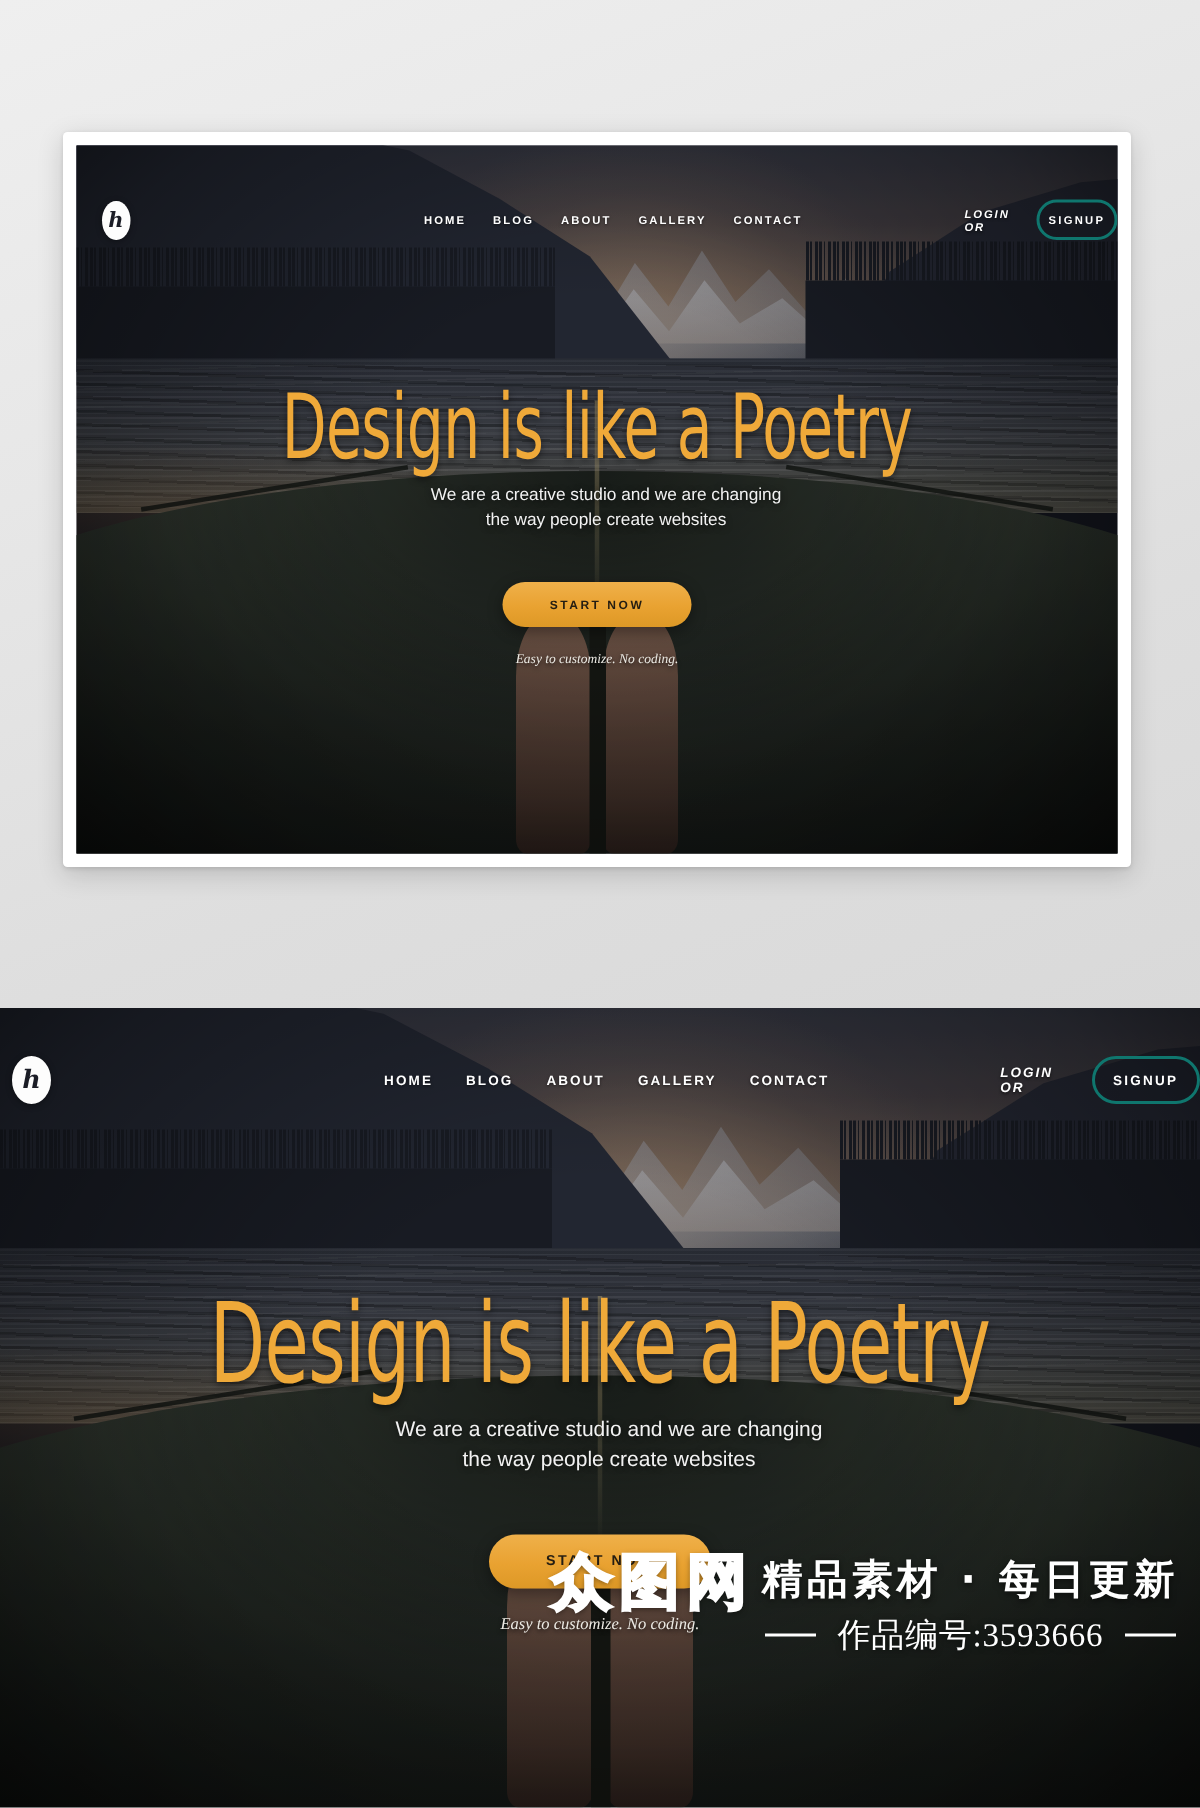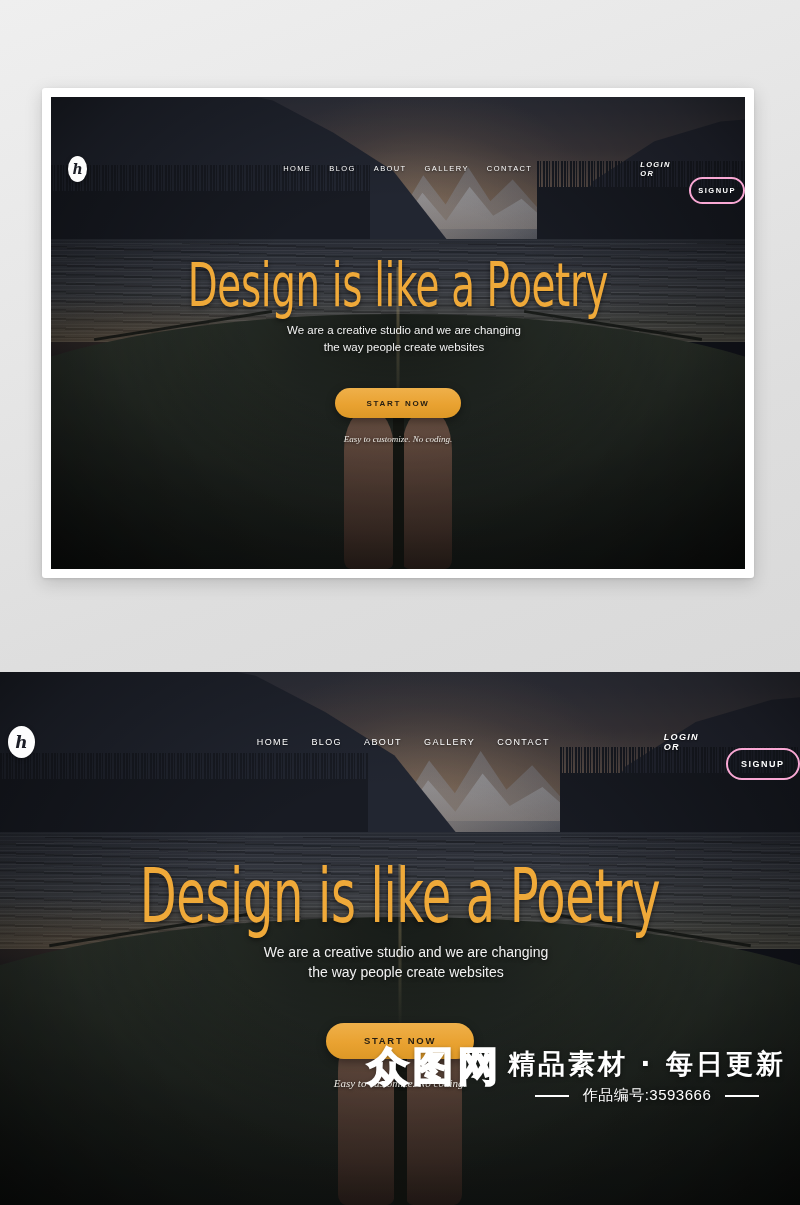--- a/index.html
+++ b/index.html
@@ -151,30 +151,29 @@
   
   .nav { position:absolute; left:0; top:0; width:100%; display:flex; align-items:center; }
   .logo {
     border-radius:50%; background:#fdfdfd; color:#1b1d26;
     display:flex; align-items:center; justify-content:center;
     font-family:"DejaVu Serif", serif; font-style:italic; font-weight:700;
     box-shadow:0 1px 4px rgba(0,0,0,0.35);
   }
   .nav-links { display:flex; align-items:center; }
   .nav-link {
-    color:#ffffff; letter-spacing:1.4px; font-weight:400; cursor:pointer;
+    color:#ffffff; letter-spacing:1.4px; font-weight:700; cursor:pointer;
     text-shadow:0 1px 2px rgba(0,0,0,0.55);
   }
   .login-text { color:#fff; font-weight:700; letter-spacing:1.3px; text-shadow:0 1px 2px rgba(0,0,0,0.55);font-style:italic; }
   .signup-btn {
     color:#fff; font-weight:700; letter-spacing:1.5px;
-    border:2px solid #f9a8d4; border-radius:999px;
+    border:2px solid #0f766e; border-radius:999px;
     display:flex; align-items:center; justify-content:center; cursor:pointer;
     background:rgba(18,20,28,0.28);
-    margin-top:44px;
   }
 
   
   .hero { position:absolute; left:0; width:100%; text-align:center; }
   .headline {
     font-family:"Liberation Sans Narrow","DejaVu Sans Condensed","Liberation Sans", sans-serif;
     color:#efa939; font-weight:400;
     letter-spacing:-0.5px; line-height:1;
     text-shadow:0 2px 6px rgba(0,0,0,0.45);
     transform:scaleX(0.72); transform-origin:center;
@@ -235,21 +234,21 @@
     font-family:"DejaVu Sans", sans-serif; font-size:40px; line-height:1;
     color:transparent;
     -webkit-text-stroke:2.2px #ffffff;
     font-weight:700;
   }
   .wm-right { display:flex; flex-direction:column; }
   .wm-title { font-size:27px; letter-spacing:3px; font-weight:700; white-space:nowrap;
               font-family:"DejaVu Sans", sans-serif; }
   .wm-sub-row { display:flex; align-items:center; justify-content:center; gap:14px; margin-top:4px; }
   .wm-rule { width:34px; height:2px; background:#ffffff; }
-  .wm-code { font-size:15px; letter-spacing:0.5px; font-family:Liberation Sans, sans-serif; white-space:nowrap; }
+  .wm-code { font-size:22px; letter-spacing:0.5px; font-family:Liberation Serif, serif; white-space:nowrap; }
 </style>
 </head>
 <body>
 
 <div class="page">
 
   <div class="top-stage">
     <div class="card-frame">
       <div class="card-inner t">
 

